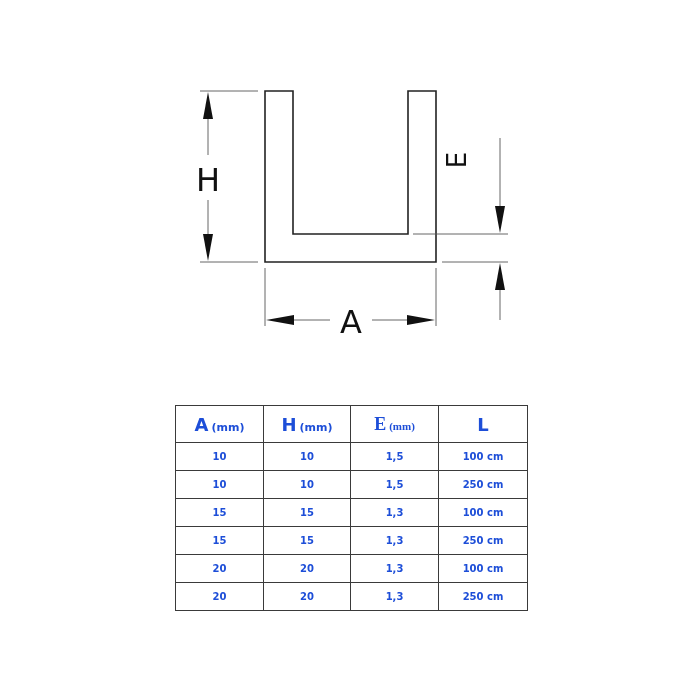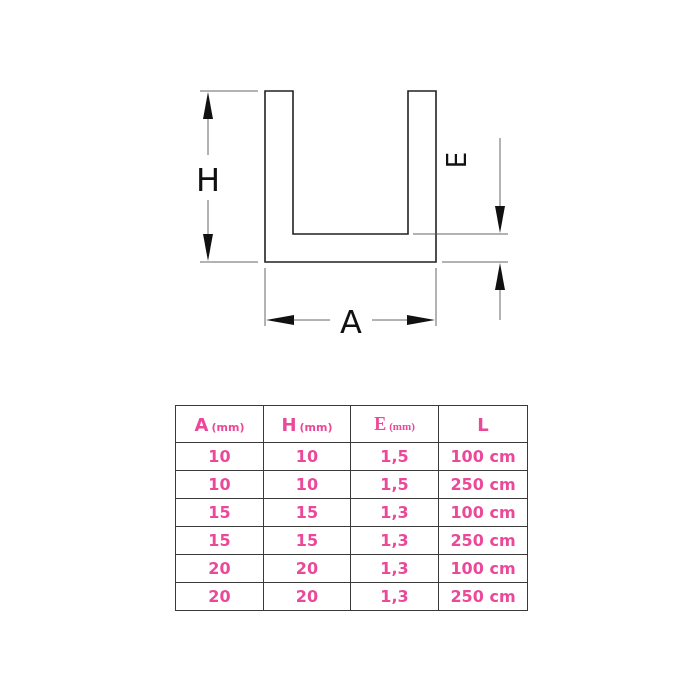--- a/index.html
+++ b/index.html
@@ -1,22 +1,22 @@
 <!DOCTYPE html>
 <html><head>
 <meta charset="utf-8">
 <style>
   html, body { margin:0; padding:0; background:#ffffff; }
   body { width:700px; height:700px; position:relative; overflow:hidden; font-family:"DejaVu Sans", sans-serif; }
   #drawing { position:absolute; left:0; top:0; width:700px; height:360px; }
   .spec-table { position:absolute; left:175px; top:405px; border-collapse:collapse; }
-  .spec-table td, .spec-table th { border:1.5px solid #3a3a3a; text-align:center; padding:0; color:#ec4899; }
+  .spec-table td, .spec-table th { border:1.5px solid #3a3a3a; text-align:center; padding:0; color:#1d4ed8; }
   .spec-table th { height:36px; font-weight:bold; font-size:18px; }
   .spec-table th .unit { font-size:11px; font-weight:bold; margin-left:3px; }
-  .spec-table td { height:27px; font-size:16px; font-weight:bold; }
+  .spec-table td { height:27px; font-size:10px; font-weight:bold; }
   .c1 { width:87px; } .c2 { width:86px; } .c3 { width:87px;font-family:Liberation Serif, serif; } .c4 { width:88px; }
 </style>
 </head>
 <body>
 
 <svg id="drawing" viewBox="0 0 700 360" xmlns="http://www.w3.org/2000/svg">
 
   <path d="M265 91 L293 91 L293 234 L408 234 L408 91 L436 91 L436 262 L265 262 Z" fill="none" stroke="#222" stroke-width="1.6"></path>
 
   <g stroke="#555" stroke-width="0.9">

